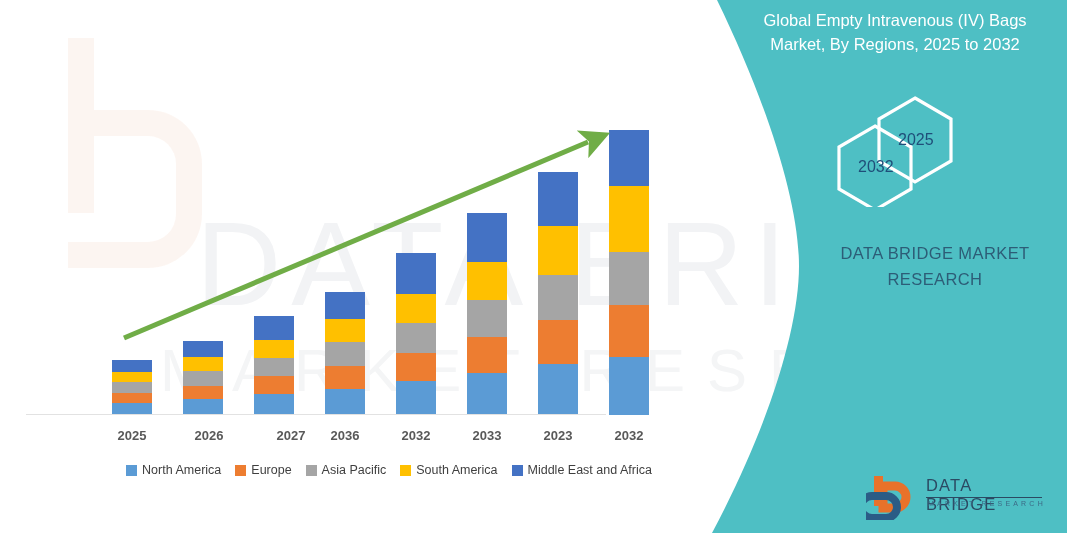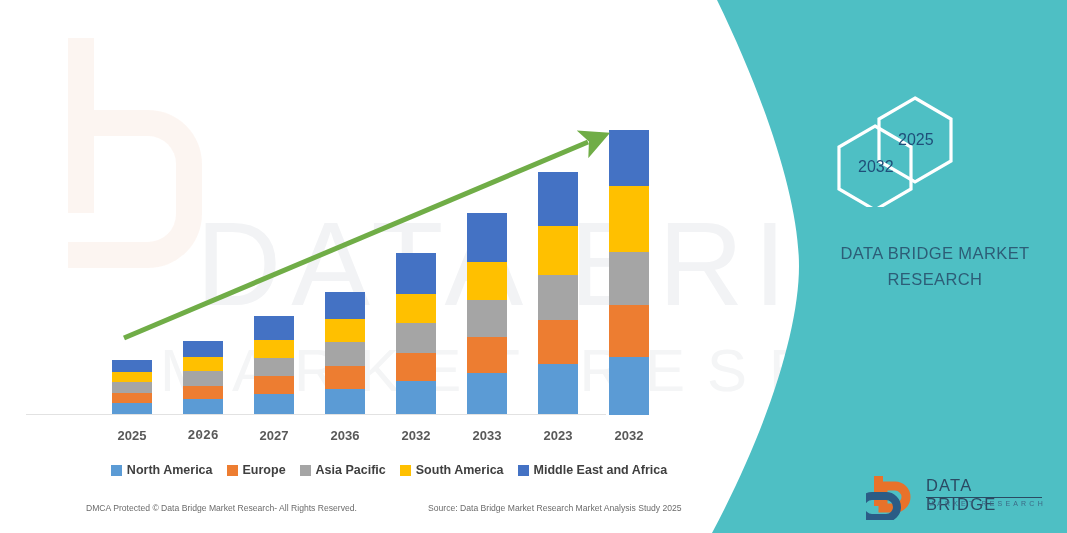--- a/index.html
+++ b/index.html
@@ -84,21 +84,21 @@
   .xlabel{
     position:absolute;width:70px;text-align:center;color:#595959;
     font-size:13px;font-weight:bold;
   }
   .legend{
     position:absolute;left:96px;top:459px;width:586px;height:22px;
     display:flex;justify-content:center;align-items:center;gap:14px;
   }
   .lg-item{display:flex;align-items:center;gap:5px;}
   .lg-sw{width:11px;height:11px;display:block;}
-  .lg-tx{color:#3f3f3f;font-size:12.5px;font-weight:bold;white-space:nowrap;}
+  .lg-tx{color:#3f3f3f;font-size:12.5px;font-weight:normal;white-space:nowrap;}
 
   
   .arrow{position:absolute;left:0;top:0;width:1067px;height:533px;pointer-events:none;}
 
   
   .footer{position:absolute;left:0;top:503px;width:700px;height:22px;}
   .foot-l{position:absolute;left:86px;top:0;color:#6c6c6c;font-size:8.6px;}
   .foot-r{position:absolute;left:428px;top:0;color:#6c6c6c;font-size:8.6px;}
 </style>
 </head>
@@ -171,22 +171,22 @@
           <div class="seg" style="height: 65.3214px; background: rgb(255, 192, 0);"></div>
           <div class="seg" style="height: 53.7321px; background: rgb(165, 165, 165);"></div>
           <div class="seg" style="height: 51.625px; background: rgb(237, 125, 49);"></div>
           <div class="seg" style="height: 57.9464px; background: rgb(91, 155, 213);"></div>
         </div>
       </div>
   </div>
   <div class="axis-line"></div>
   <div class="xlabels" id="xlabels">
       <div class="xlabel" style="left: 11px;">2025</div>
-      <div class="xlabel" style="left: 82px; font-family: Liberation Mono, monospace;">2026</div>
-      <div class="xlabel" style="left: 153px;">2027</div>
+      <div class="xlabel" style="left: 88px;">2026</div>
+      <div class="xlabel" style="left: 170px;">2027</div>
       <div class="xlabel" style="left: 224px;">2036</div>
       <div class="xlabel" style="left: 295px;">2032</div>
       <div class="xlabel" style="left: 366px;">2033</div>
       <div class="xlabel" style="left: 437px;">2023</div>
       <div class="xlabel" style="left: 508px;">2032</div>
     </div>
 
   <svg class="arrow" viewBox="0 0 1067 533">
     <defs>
       <marker id="ah" markerWidth="6" markerHeight="6" refX="1.2" refY="3" orient="auto" markerUnits="strokeWidth">
@@ -212,31 +212,28 @@
       <div class="lg-item">
         <span class="lg-sw" style="background: rgb(255, 192, 0);"></span>
         <span class="lg-tx">South America</span>
       </div>
       <div class="lg-item">
         <span class="lg-sw" style="background: rgb(68, 114, 196);"></span>
         <span class="lg-tx">Middle East and Africa</span>
       </div>
     </div>
 
-  <div class="footer">
-    <div class="foot-l">DMCA Protected © Data Bridge Market Research-  All Rights Reserved.</div>
-    <div class="foot-r">Source: Data Bridge Market Research  Market Analysis Study 2025</div>
-  </div>
 
   <div class="teal-panel">
     <svg width="380" height="533" viewBox="0 0 380 533">
       <path d="M30,0 L380,0 L380,533 L25,533 C80,430 112,330 112,266 C112,202 80,103 30,0 Z" fill="#4EBFC4"></path>
     </svg>
   </div>
 
+  <div class="panel-title">Global Empty Intravenous (IV) Bags Market, By Regions, 2025 to 2032</div>
 
   <div class="hexwrap">
     <svg width="180" height="115" viewBox="0 0 180 115">
       <polygon points="95,6 131,27 131,69 95,90 59,69 59,27" fill="none" stroke="#ffffff" stroke-width="3.2"></polygon>
       <polygon points="55,34 91,55 91,97 55,118 19,97 19,55" fill="none" stroke="#ffffff" stroke-width="3.2"></polygon>
     </svg>
     <span class="hex-label" style="left:78px;top:39px;">2025</span>
     <span class="hex-label" style="left:38px;top:66px;">2032</span>
   </div>
 

